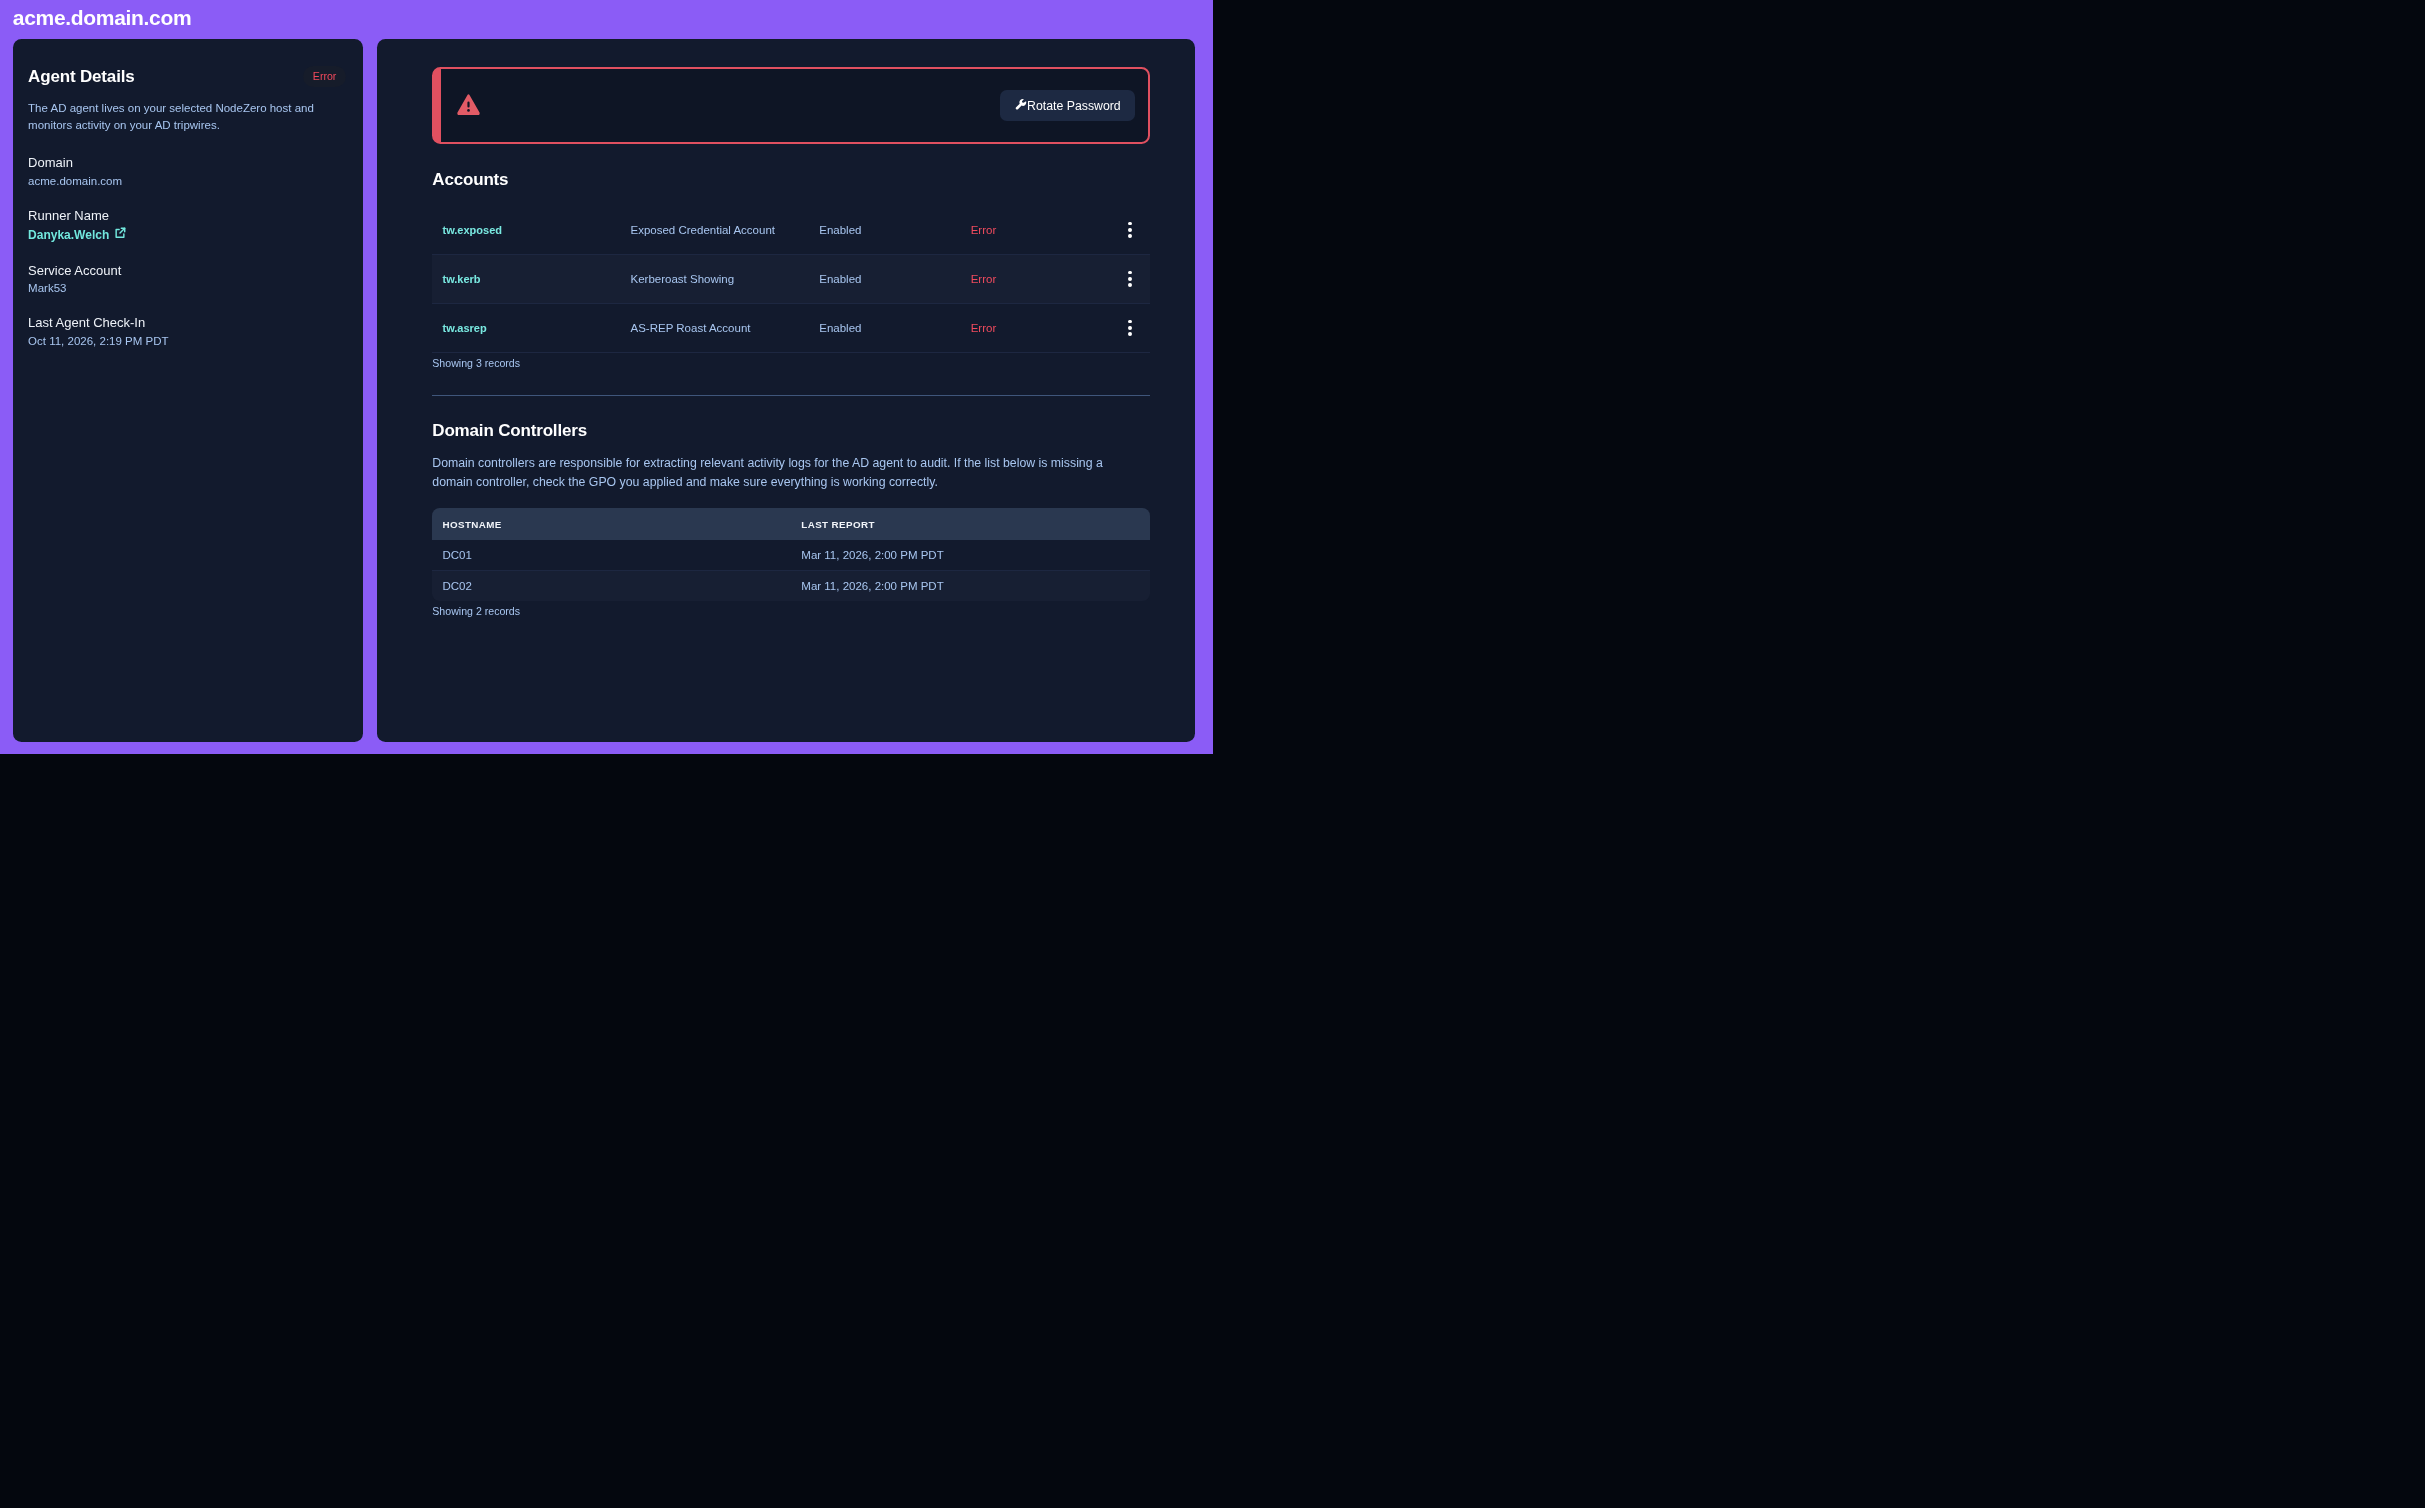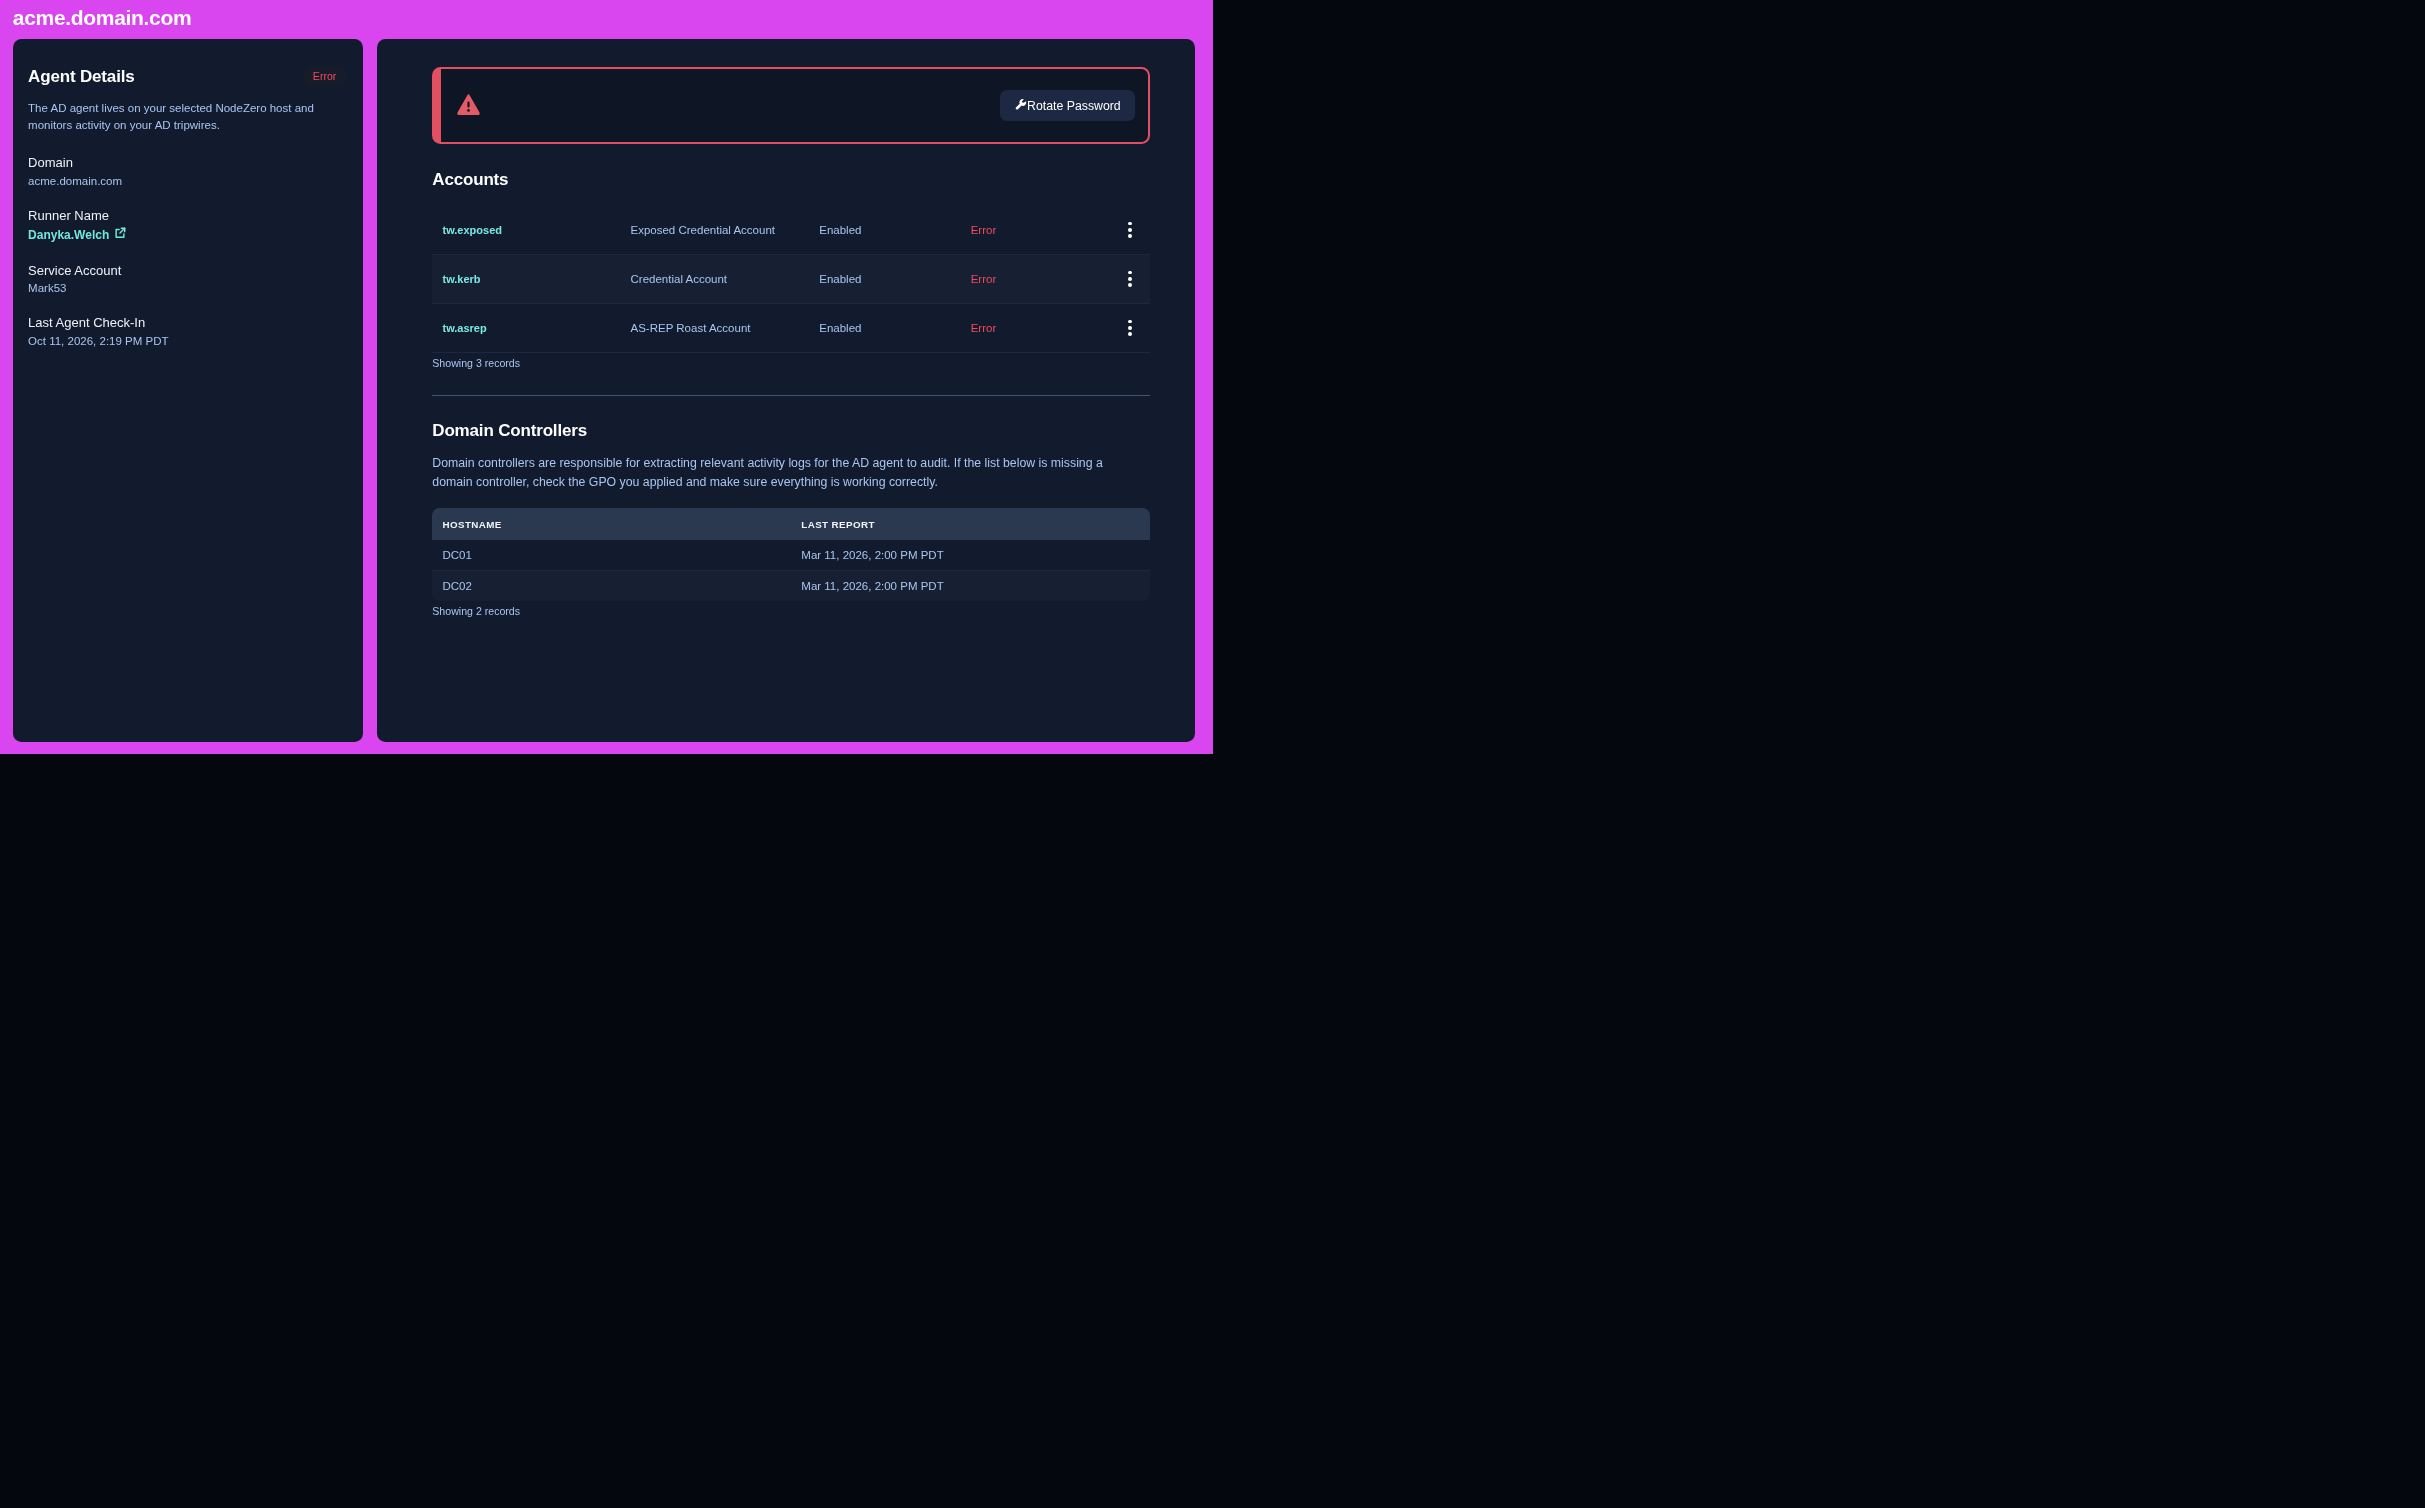--- a/index.html
+++ b/index.html
@@ -1,19 +1,19 @@
 <!DOCTYPE html>
 <html style="font-size:13.6px"><head>
 <meta charset="utf-8">
 <style>
   html,body{margin:0;padding:0;background:#04070e;}
   .page{
     width:1213px;height:754px;box-sizing:border-box;position:relative;
     font-family:"Liberation Sans","DejaVu Sans",sans-serif;
-    background:#d946ef;color:#f3f6fb;overflow:hidden;
+    background:#8b5cf6;color:#f3f6fb;overflow:hidden;
   }
   .page-title{
     margin:0;padding:6px 0 0 12.8px;font-size:21px;font-weight:700;color:#ffffff;
     letter-spacing:-0.015em;
   }
   .layout{display:flex;gap:14.5px;padding:9.4px 18px 0 12.8px;align-items:stretch;}
   .card{background:#121a2d;border-radius:8.5px;box-sizing:border-box;height:703px;}
 
   
   .left-card{width:350px;flex:0 0 350px;padding:27px 17px 17px 15.3px;}
@@ -159,21 +159,21 @@
               <button class="kebab">
                 <i></i>
                 <i></i>
                 <i></i>
               </button>
             </div>
         </div>
 
         <div class="trow accounts-grid striped">
           <div class="cell-user">tw.kerb</div>
-          <div class="cell-blue">Credential Account</div>
+          <div class="cell-blue">Kerberoast Showing</div>
           <div class="cell-blue">Enabled</div>
           <div class="cell-error">Error</div>
           <div class="cell-menu">
               <button class="kebab">
                 <i></i>
                 <i></i>
                 <i></i>
               </button>
             </div>
         </div>

